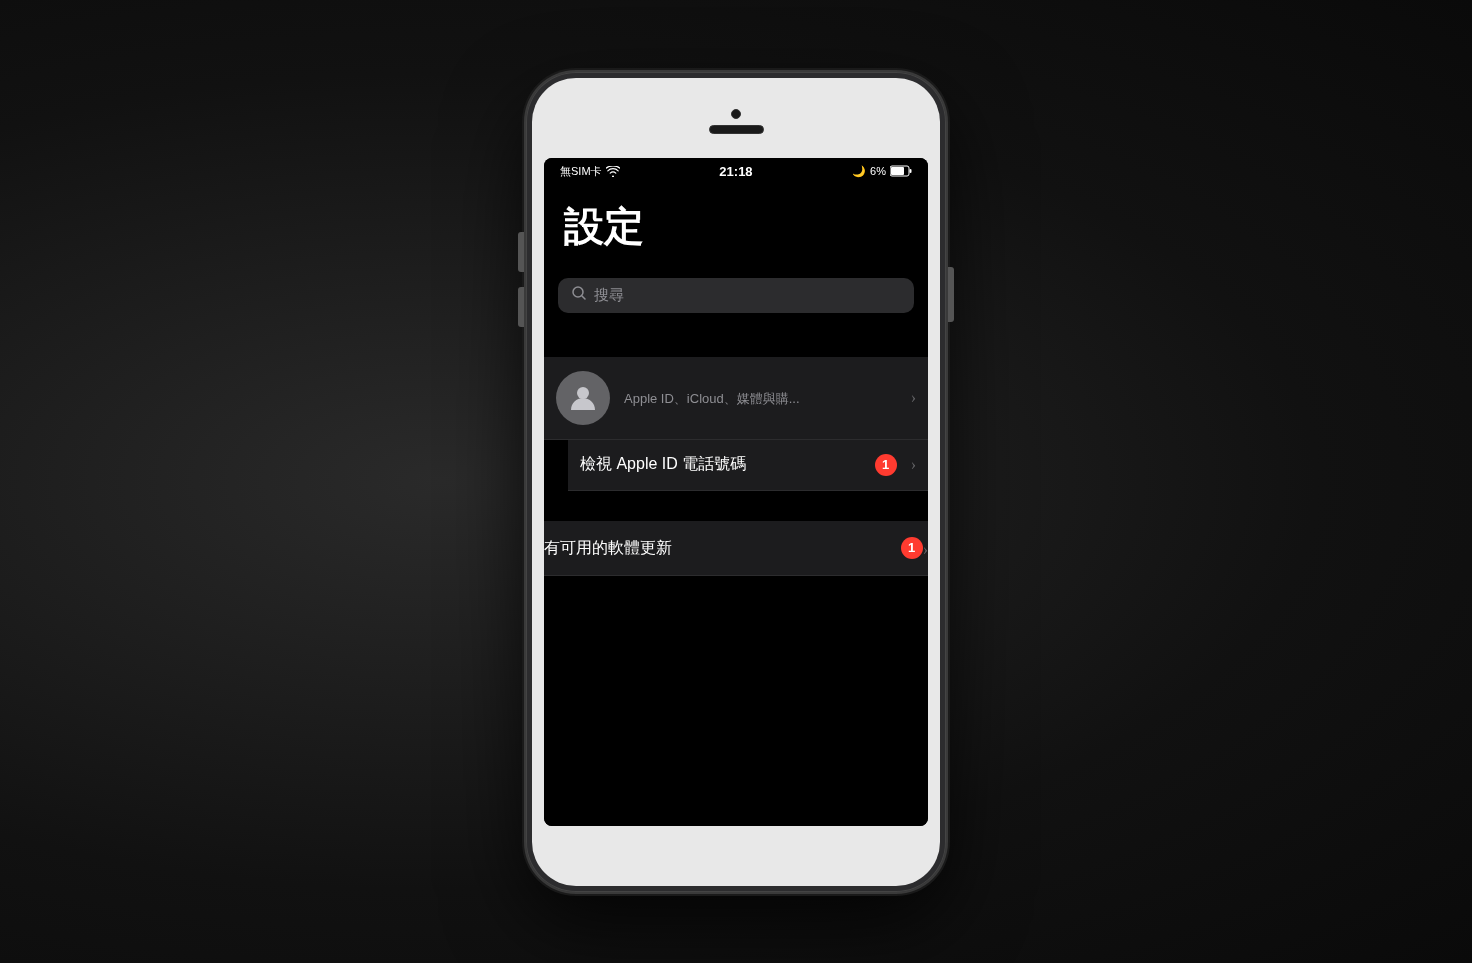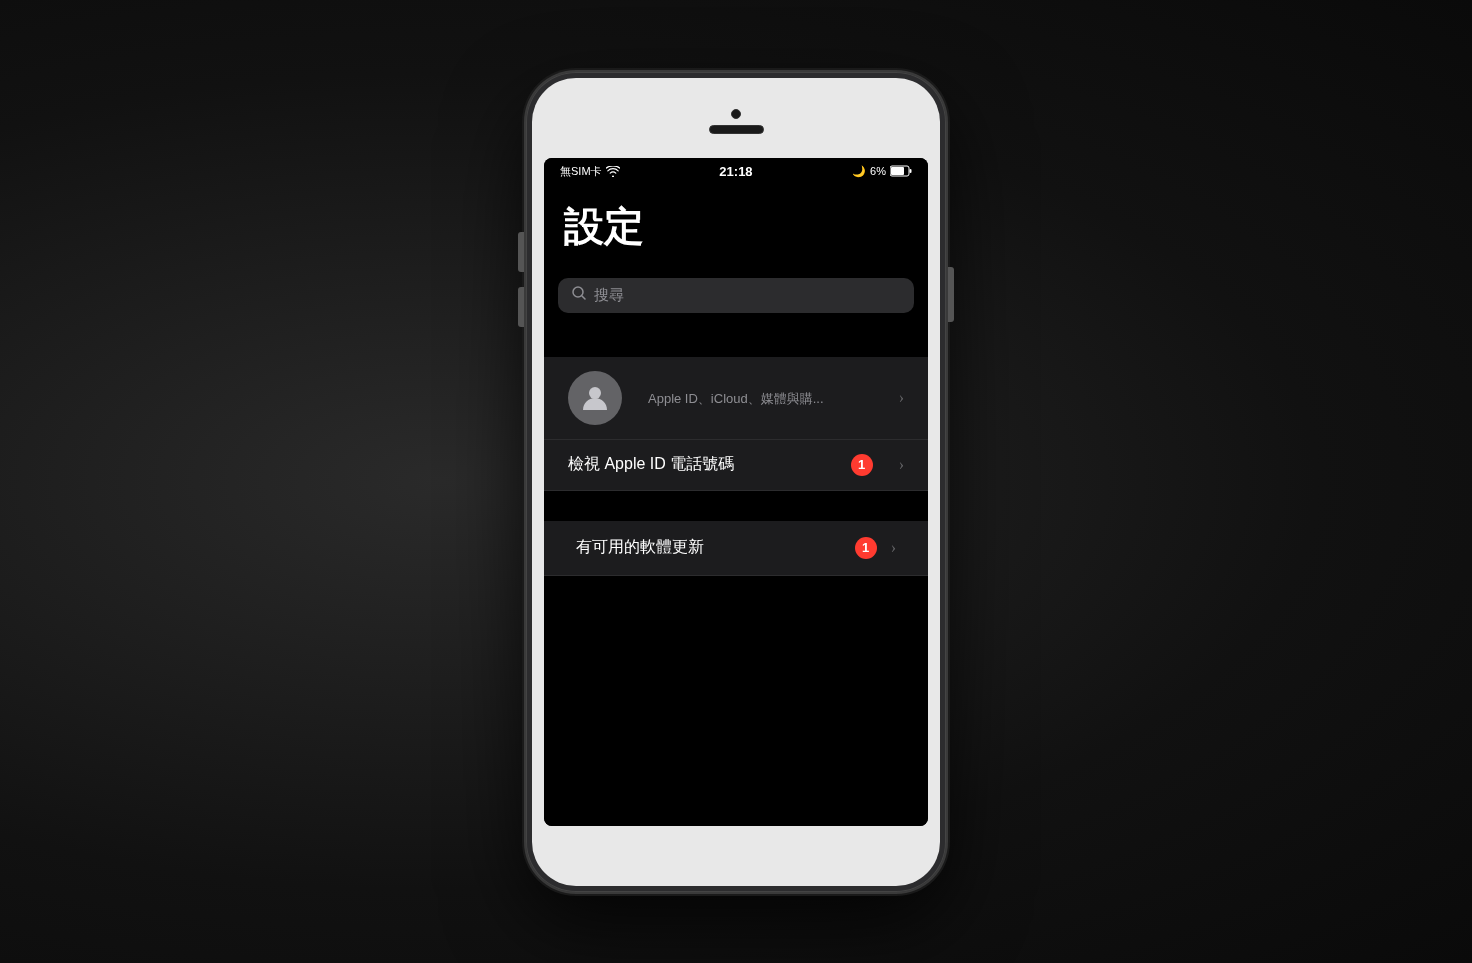--- a/index.html
+++ b/index.html
@@ -190,24 +190,24 @@
     .search-text {
       color: #8e8e93;
       font-family: -apple-system, sans-serif;
       font-size: 15px;
     }
 
     
     .settings-row {
       display: flex;
       align-items: center;
-      padding: 14px 24px;
+      padding: 14px 12px;
       background: #1c1c1e;
       border-bottom: 1px solid #2c2c2e;
-      gap: 26px;
+      gap: 14px;
       position: relative;
     }
 
     
     .profile-avatar {
       width: 54px;
       height: 54px;
       border-radius: 50%;
       background: #636366;
       display: flex;
@@ -257,25 +257,24 @@
     }
 
     
     .section-gap {
       height: 30px;
       background: #000;
     }
 
     .notification-row {
       display: flex;
-      align-items: center;
-      padding: 16px 32px;
+      align-items: flex-end;
+      padding: 16px 0;
       background: #1c1c1e;
       border-bottom: 1px solid #2c2c2e;
-      gap: 14px;
       position: relative;
     }
 
     .notification-text {
       flex: 1;
       color: #fff;
       font-family: -apple-system, sans-serif;
       font-size: 16px;
       font-weight: 400;
     }
@@ -344,21 +343,21 @@
               <circle cx="16" cy="11" r="6" fill="#c7c7cc"></circle>
               <path d="M4 28c0-7 5.4-12 12-12s12 5 12 12" fill="#c7c7cc"></path>
             </svg>
           </div>
           <div class="row-text">
             <div class="row-text-sub">Apple ID、iCloud、媒體與購...</div>
           </div>
           <div class="chevron">›</div>
         </div>
 
-        <div class="settings-row" style="position:relative;">
+        <div class="settings-row" style="position:relative;margin-left:24px;">
 
           <div class="row-text">
             <span class="row-text-main">檢視 Apple ID 電話號碼</span>
           </div>
           <div class="badge">1</div>
           <div class="chevron">›</div>
         </div>
 
         <div class="section-gap"></div>
 

